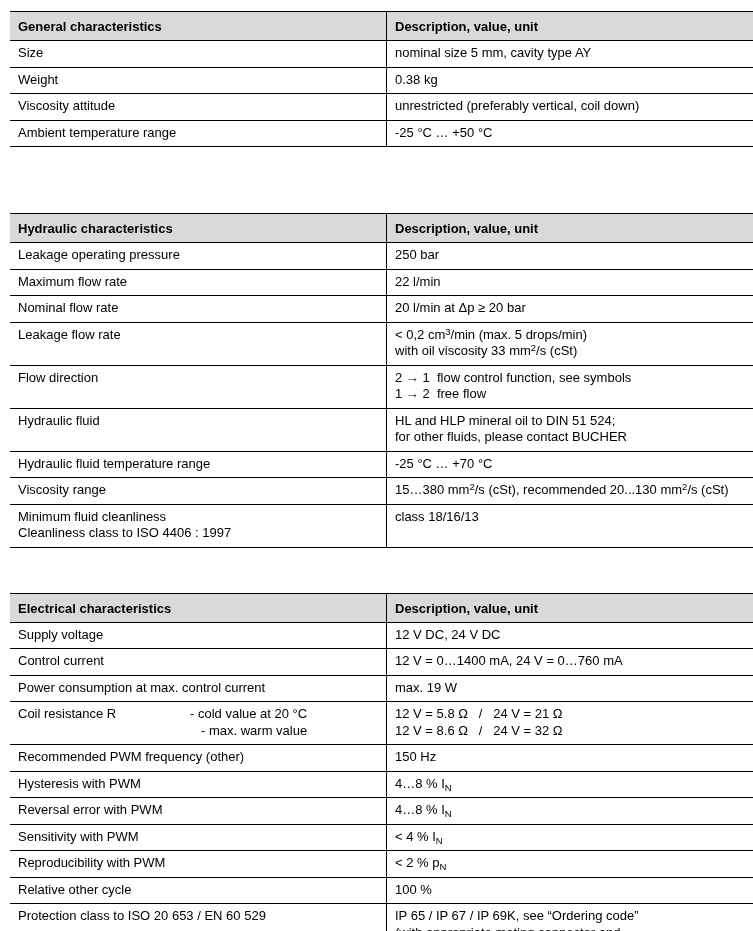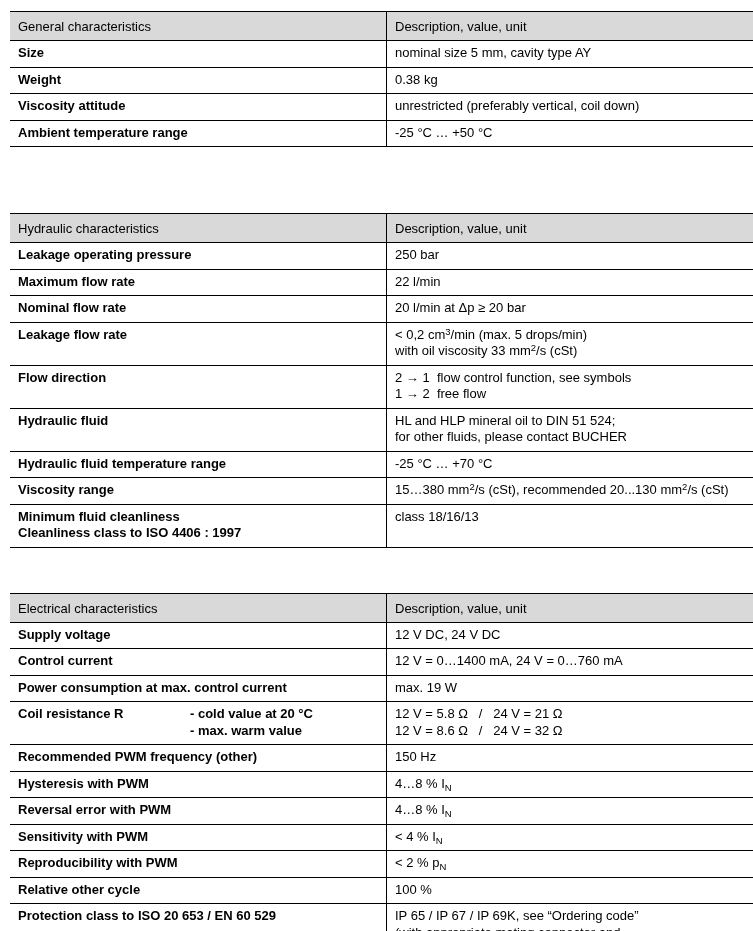--- a/index.html
+++ b/index.html
@@ -23,53 +23,54 @@
 
   table.chars {
     border-collapse: separate;
     border-spacing: 0;
     width: 737px;
     table-layout: fixed;
     font-size: 13px;
   }
   table.chars th {
     background: #d9d9d9;
-    font-weight: normal;
+    font-weight: bold;
     text-align: left;
     vertical-align: middle;
     padding: 7px 8px 6px 8px;
     border-top: 1.5px solid #000;
     border-bottom: 1.5px solid #000;
     line-height: 15px;
   }
   table.chars td {
     vertical-align: top;
     padding: 4px 8px 5px 8px;
     border-bottom: 1.5px solid #000;
     line-height: 16.5px;
     white-space: pre-wrap;
     overflow: hidden;
   }
   .label-col { width: 360px; }
-  th.label-col, td.label-col { border-right: 1.5px solid #000; font-weight: bold; }
+  th.label-col, td.label-col { border-right: 1.5px solid #000; }
   .value-col { width: 353px; }
 
   td sup { font-size: 9.5px; line-height: 0; vertical-align: 4px; }
   td sub { font-size: 9.5px; line-height: 0; vertical-align: -2.5px; }
 
   td.has-sub .main-label {
     display: inline-block;
     width: 172px;
     vertical-align: top;
     white-space: pre-wrap;
   }
   td.has-sub .sub-label {
     display: inline-block;
     vertical-align: top;
     white-space: pre-wrap;
+    text-align: right;
   }
 </style>
 </head>
 <body>
 
 <div class="page">
 
   <section class="spec-table">
     <table class="chars">
       <thead>

